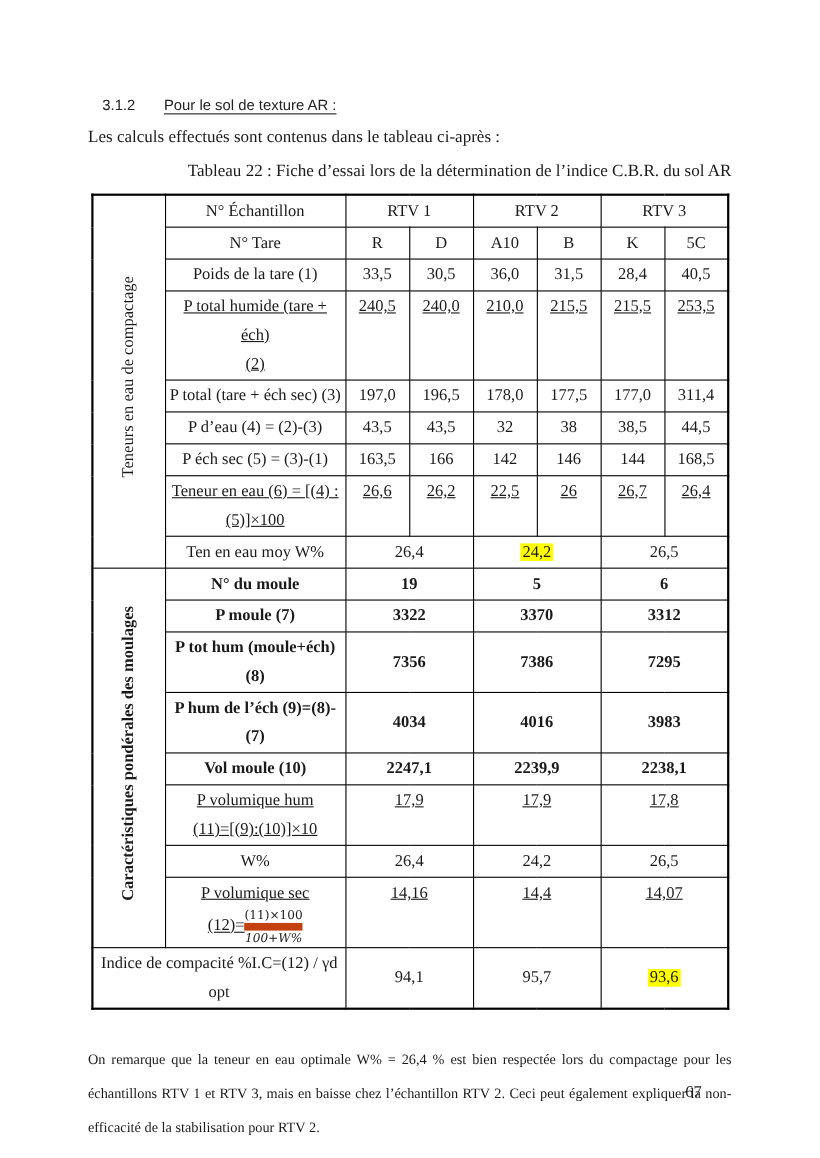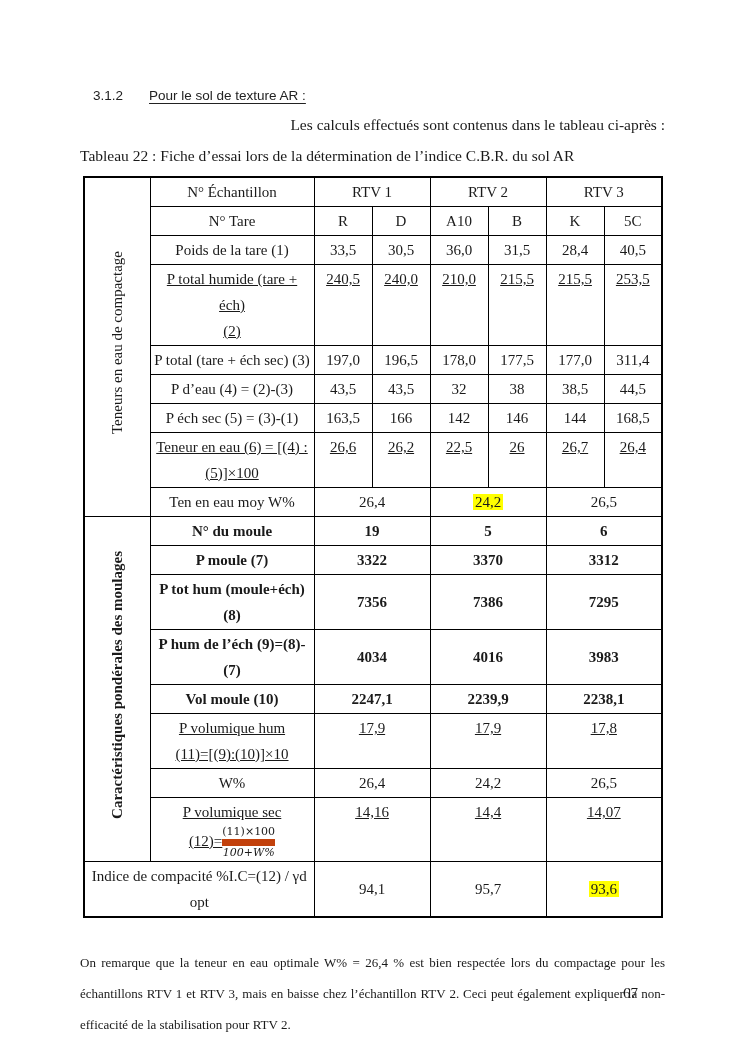--- a/index.html
+++ b/index.html
@@ -23,27 +23,26 @@
   }
   .heading .num { margin-right: 26px; margin-left: 13px; }
   .heading .title {
     text-decoration: underline;
     text-underline-offset: 3px;
   }
 
   .intro {
     margin-top: 13px;
     font-size: 15.5px;
-    text-align: right;
   }
 
   .caption {
     margin-top: 13px;
     font-size: 15.5px;
-    text-align: left;
+    text-align: right;
   }
 
   
   table.cbr {
     margin-top: 11px;
     margin-left: 3px;
     border-collapse: collapse;
     border: 2px solid #000;
     table-layout: fixed;
     width: 578px;

